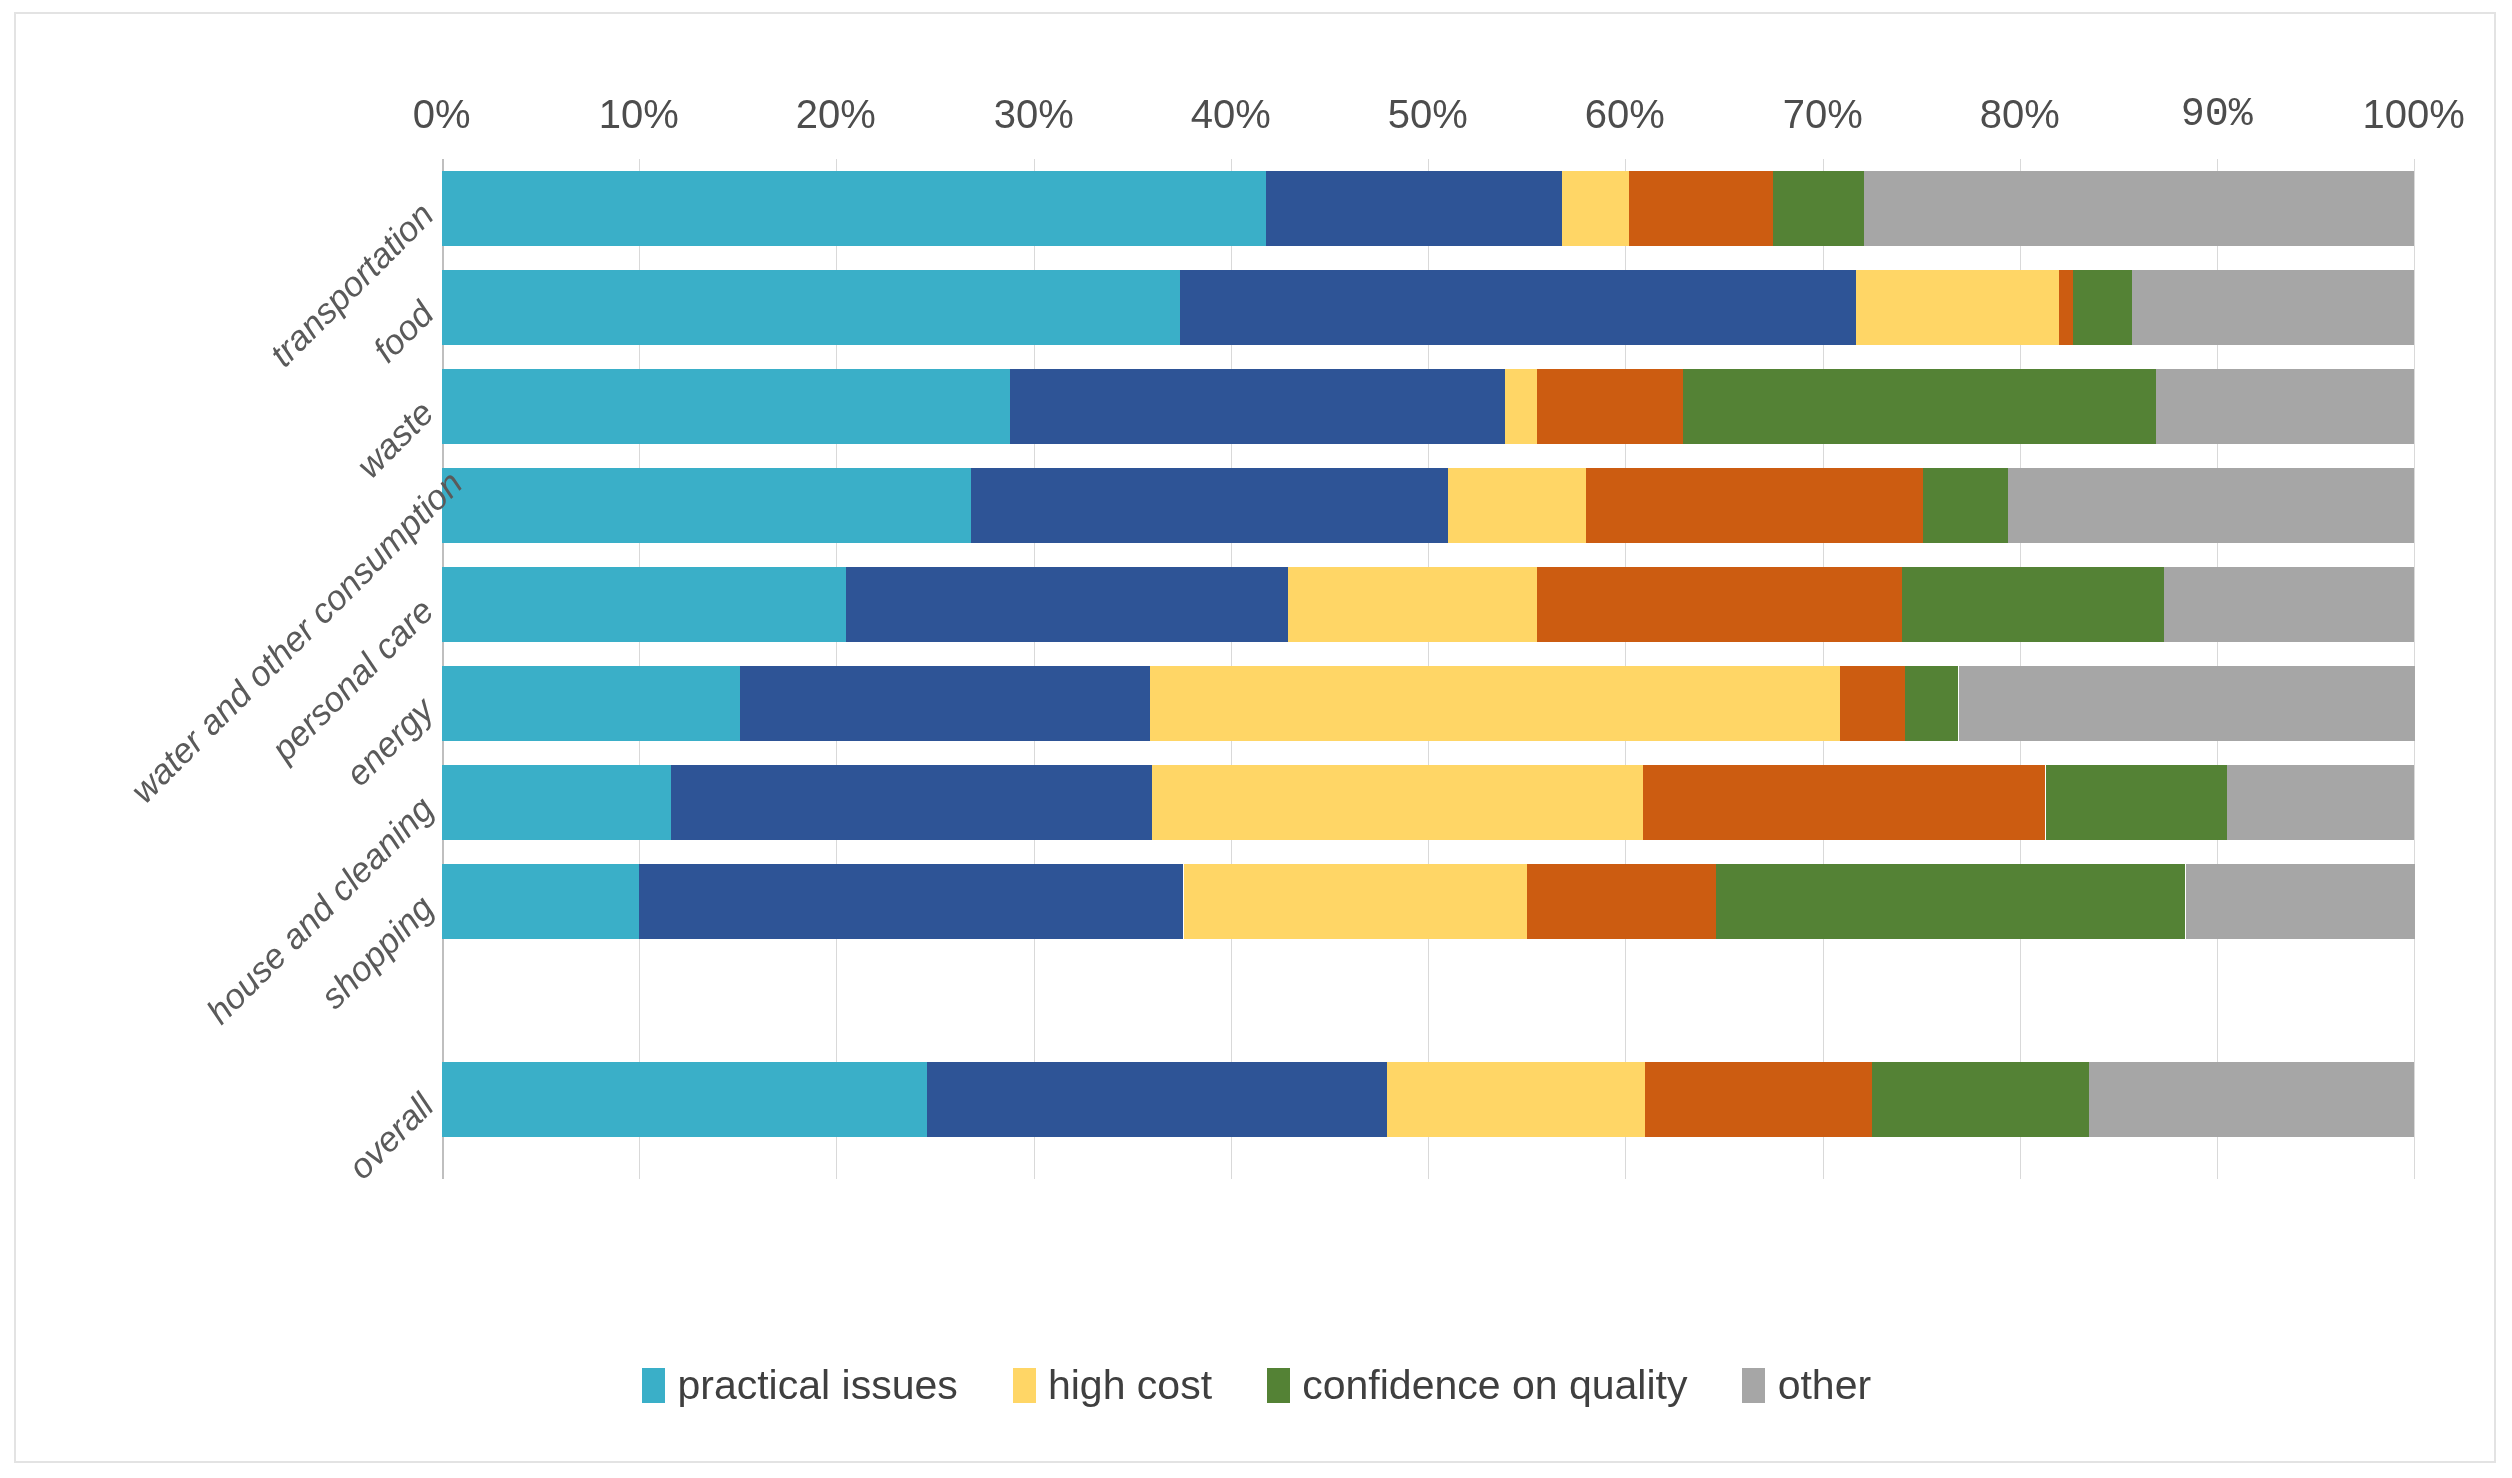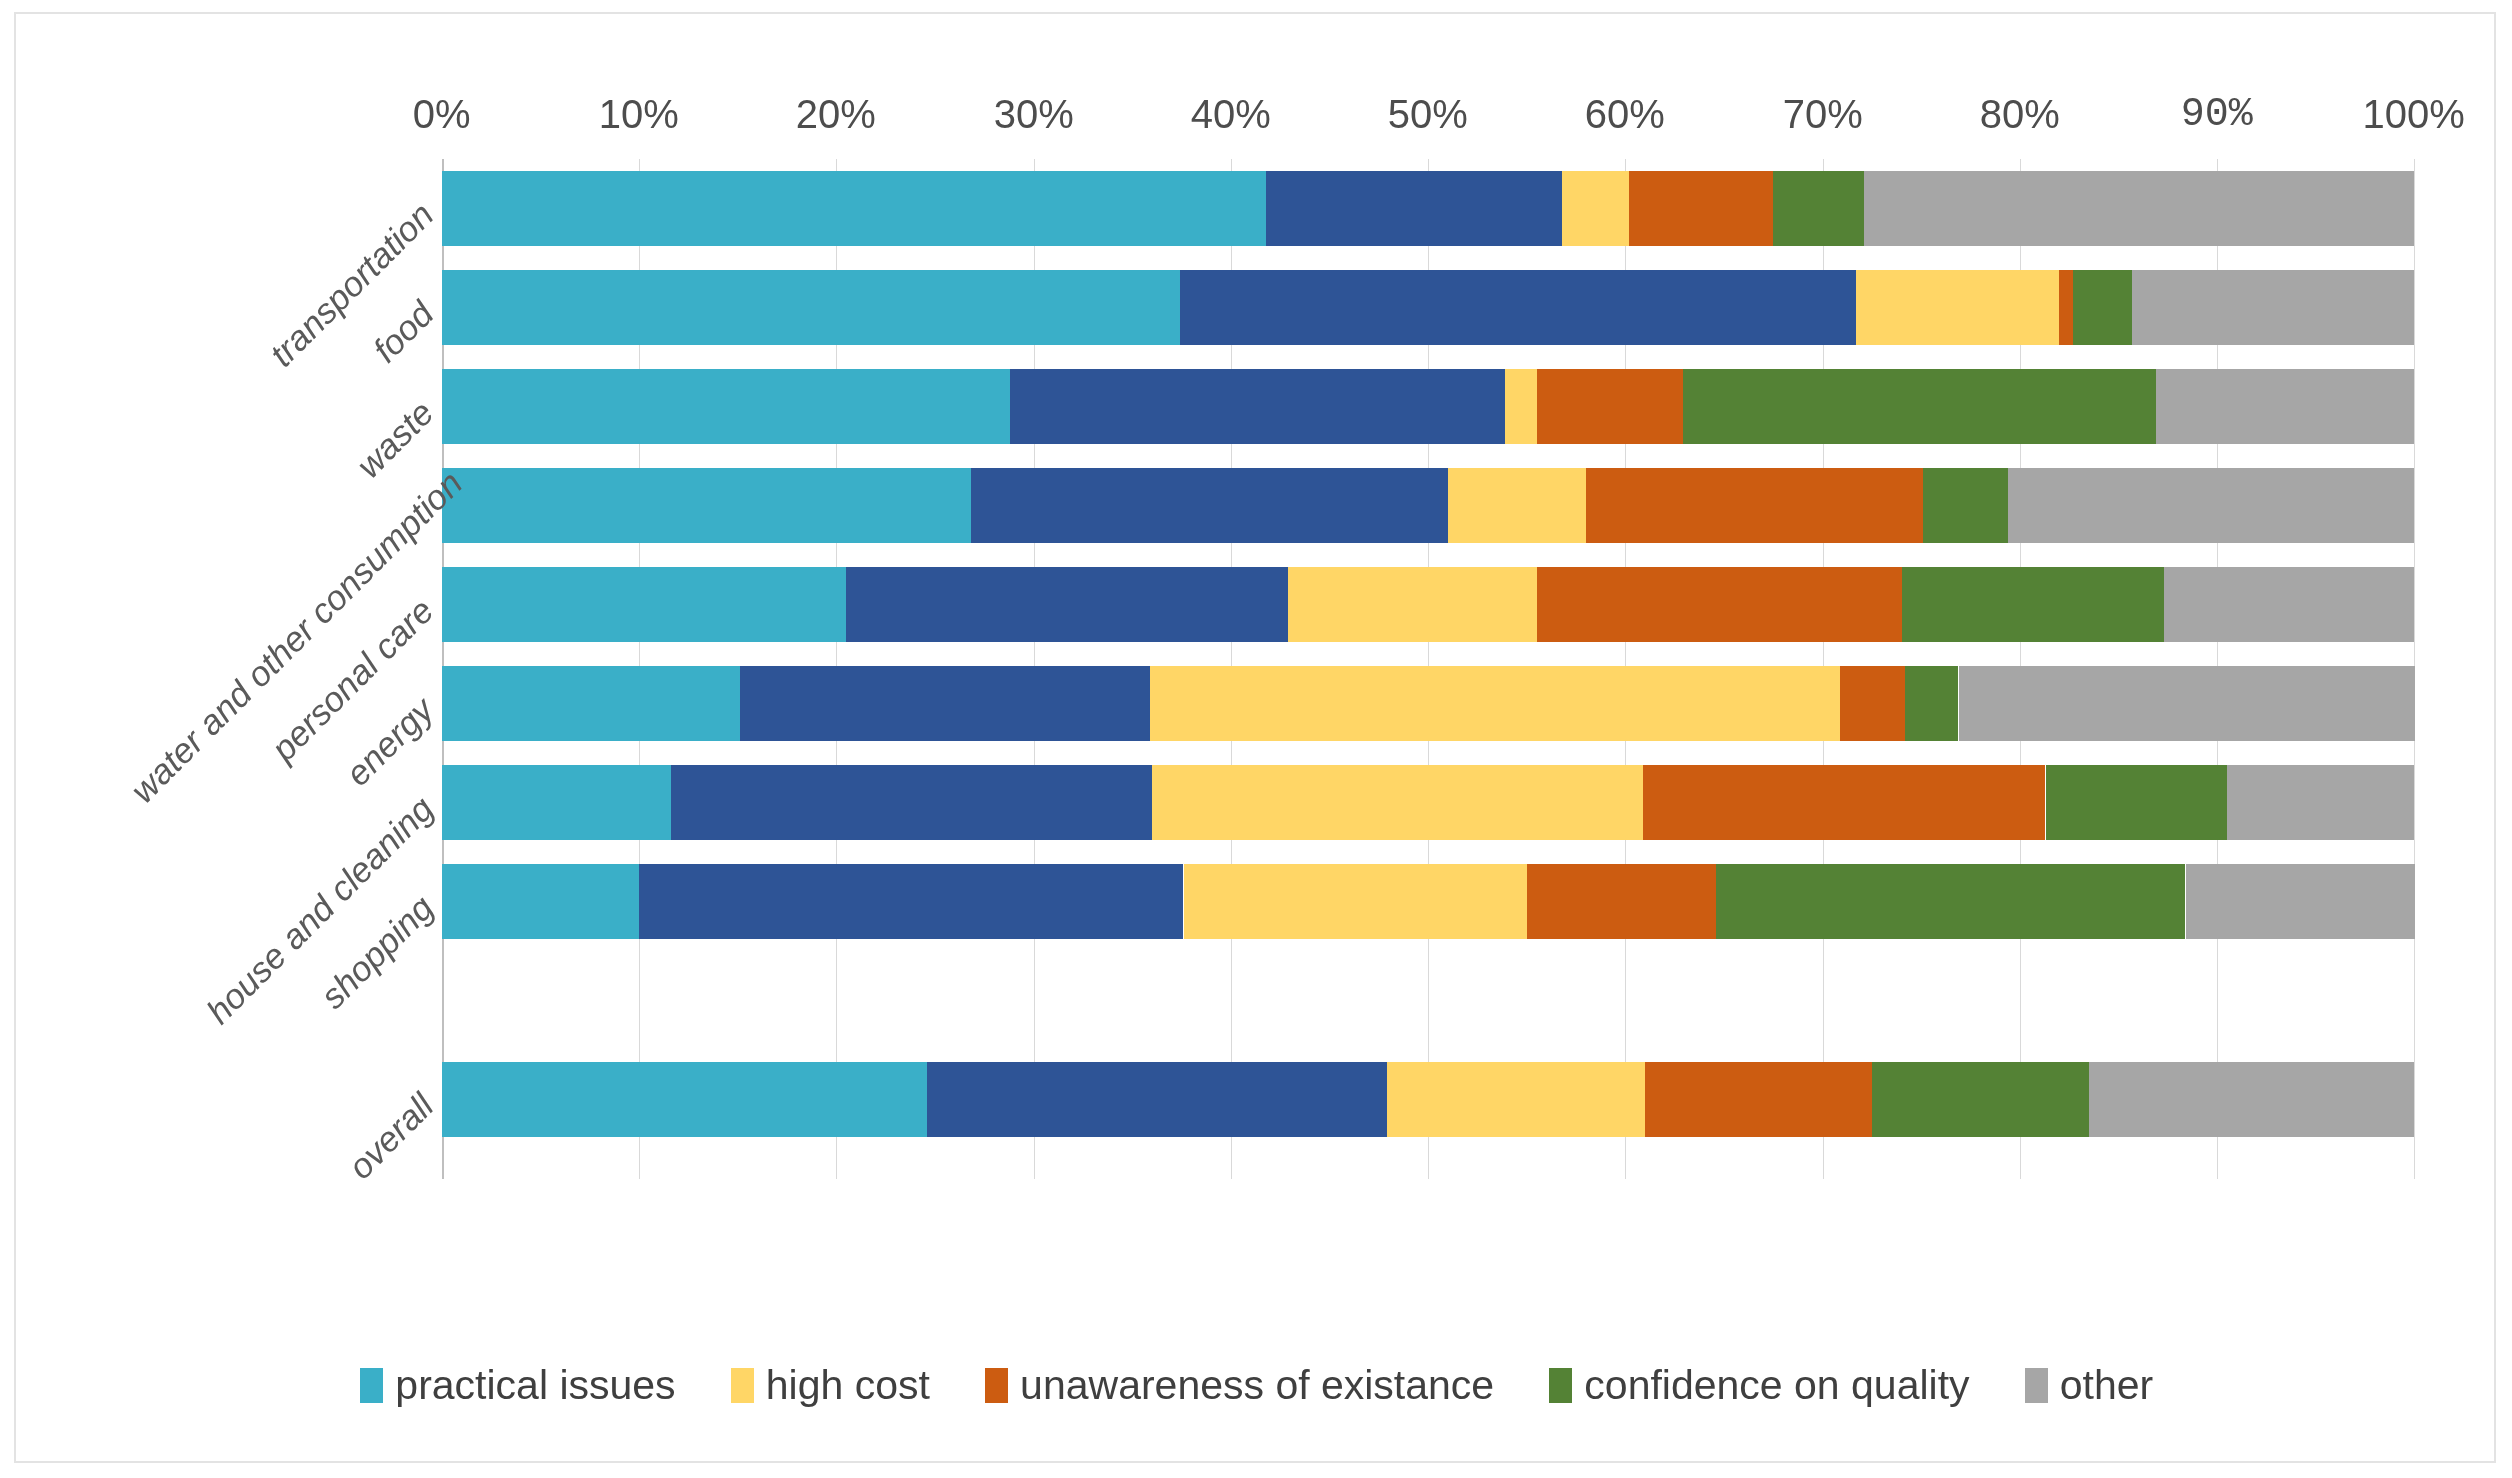--- a/index.html
+++ b/index.html
@@ -231,24 +231,20 @@
   <div id="legend">
       <div class="legend-item">
         <span class="legend-swatch" style="background: rgb(58, 175, 200);"></span>
         <span class="legend-label">practical issues</span>
       </div>
       <div class="legend-item">
         <span class="legend-swatch" style="background: rgb(255, 214, 102);"></span>
         <span class="legend-label">high cost</span>
       </div>
       <div class="legend-item">
-        <span class="legend-swatch" style="background: rgb(204, 92, 17);"></span>
-        <span class="legend-label">unawareness of existance</span>
-      </div>
-      <div class="legend-item">
         <span class="legend-swatch" style="background: rgb(84, 130, 53);"></span>
         <span class="legend-label">confidence on quality</span>
       </div>
       <div class="legend-item">
         <span class="legend-swatch" style="background: rgb(166, 166, 166);"></span>
         <span class="legend-label">other</span>
       </div>
     </div>
 
 </div>

